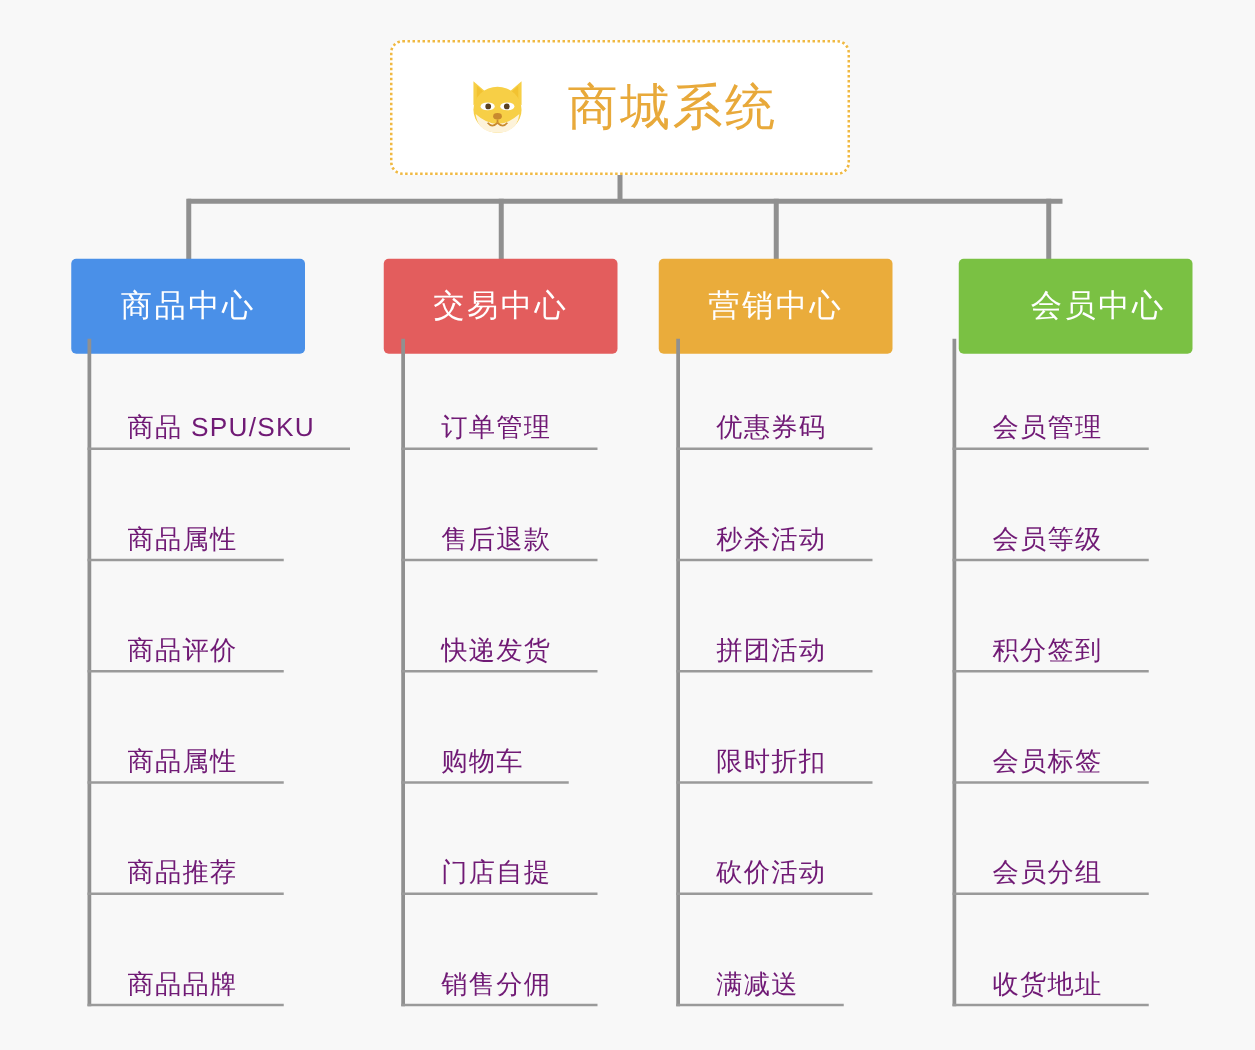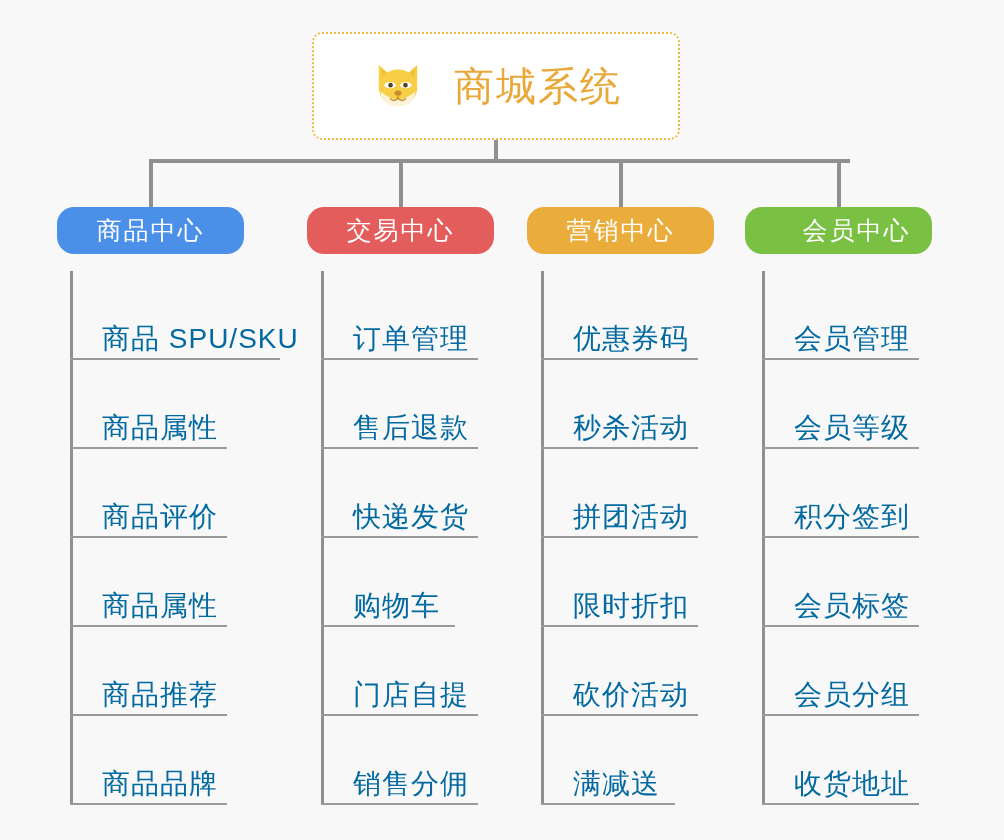--- a/index.html
+++ b/index.html
@@ -74,23 +74,23 @@
     top: 159px;
     width: 4px;
     height: 50px;
   }
 
   
   .cat-box {
     position: absolute;
     top: 207px;
     width: 187px;
-    height: 47px;
+    height: 76px;
     box-sizing: border-box;
-    border-radius: 17px;
+    border-radius: 4px;
     display: flex;
     align-items: center;
     justify-content: center;
   }
   .cat-label {
     font-size: 25px;
     color: #ffffff;
     letter-spacing: 2px;
     line-height: 1;
     white-space: nowrap;
@@ -118,23 +118,23 @@
     padding-bottom: 5px;
   }
   .leaf-item .leaf-rule {
     position: absolute;
     left: 0;
     bottom: 0;
     height: 2px;
     background: #9a9a9a;
   }
   .leaf-text {
-    font-size: 28px;
+    font-size: 21px;
     line-height: 1.15;
-    color: #0369a1;
+    color: #701a75;
     letter-spacing: 1px;
     white-space: nowrap;
   }
 </style>
 </head>
 <body>
 
 <div id="mindmap" style="background: rgb(248, 248, 248);">
 
   <div class="root-node" style="border-color: rgb(240, 185, 66);">
@@ -251,21 +251,21 @@
         </div>
         <div class="leaf-item">
           <span class="leaf-text">砍价活动</span>
           <div class="leaf-rule" style="width: 157px;"></div>
         </div>
         <div class="leaf-item">
           <span class="leaf-text">满减送</span>
           <div class="leaf-rule" style="width: 134px;"></div>
         </div>
       </div>
-      <div class="cat-box" style="left: 745px; background: rgb(122, 193, 67); padding-left: 36px;">
+      <div class="cat-box" style="left: 767px; background: rgb(122, 193, 67); padding-left: 36px;">
         <span class="cat-label">会员中心</span>
       </div>
       <div class="leaf-col" style="left: 762px;">
         <div class="leaf-spine" style="background: rgb(144, 144, 144); height: 534px;"></div>
         <div class="leaf-item">
           <span class="leaf-text">会员管理</span>
           <div class="leaf-rule" style="width: 157px;"></div>
         </div>
         <div class="leaf-item">
           <span class="leaf-text">会员等级</span>

